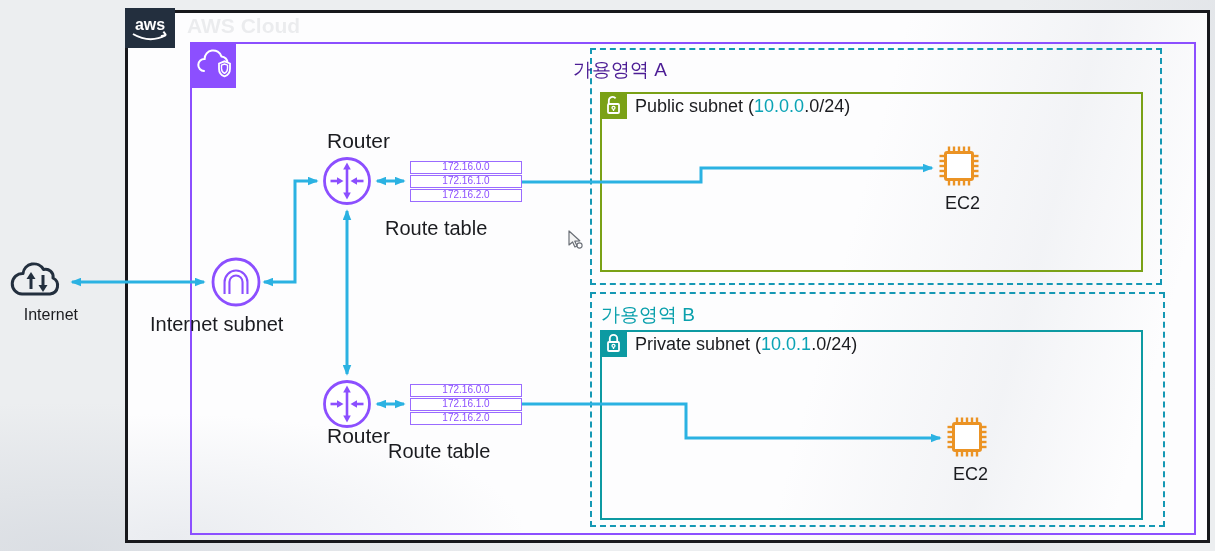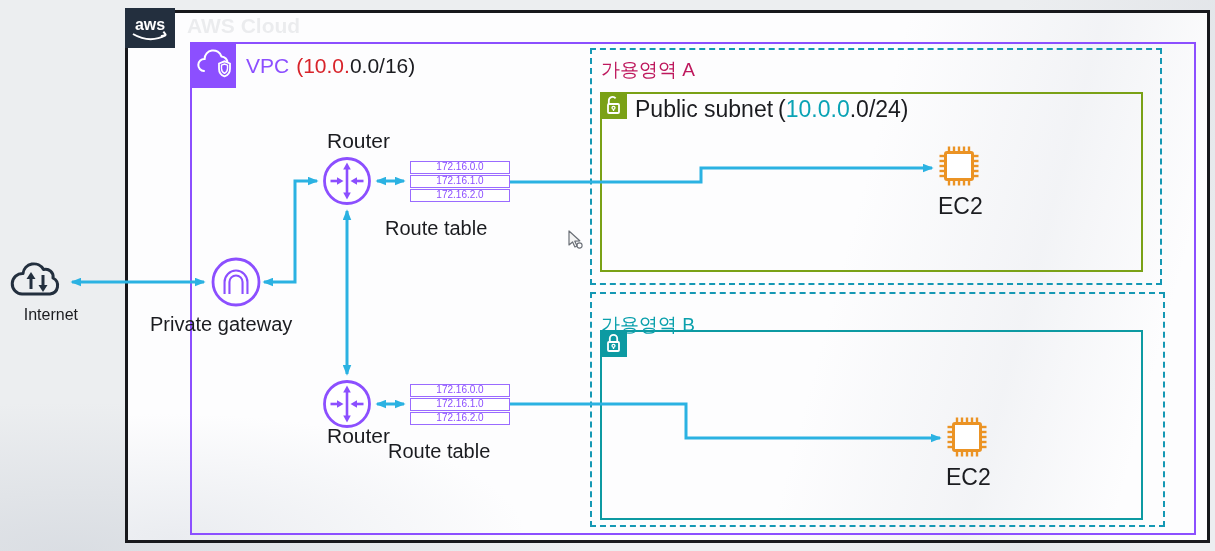--- a/index.html
+++ b/index.html
@@ -6,40 +6,40 @@
   .stage{position:relative;width:1215px;height:551px;background:#eceef0;overflow:hidden;}
   .stage::before{content:"";position:absolute;inset:0;
     background:radial-gradient(70% 45% at 6% 100%, rgba(203,208,216,.55), transparent 60%),
                linear-gradient(110deg, transparent 72%, rgba(208,212,219,.30) 86%, transparent 96%);}
   .frame{position:absolute;left:125px;top:10px;width:1085px;height:533px;background:#fdfdfe;
     border:3px solid #17181c;box-sizing:border-box;}
   .frame::before{content:"";position:absolute;inset:0;
     background:radial-gradient(55% 40% at 4% 100%, rgba(210,215,223,.45), transparent 60%),
                linear-gradient(105deg, transparent 64%, rgba(214,218,225,.28) 80%, transparent 92%);}
   .abs{position:absolute;box-sizing:border-box;}
-  .label{position:absolute;color:#1b1c20;font-size:23px;white-space:nowrap;z-index:6;}
+  .label{position:absolute;color:#1b1c20;font-size:18px;white-space:nowrap;z-index:6;}
   .center{text-align:right;}
   
   .aws-logo{left:125px;top:8px;width:50px;height:40px;background:#232f3e;z-index:8;}
   .ghost-title{left:187px;top:14px;font-size:21px;color:#232f3e;opacity:.08;font-weight:bold;z-index:2;}
   
   .vpc-box{left:190px;top:42px;width:1006px;height:493px;border:2px solid #8C4FFF;z-index:3;}
   .vpc-icon{left:190px;top:42px;width:46px;height:46px;background:#8C4FFF;z-index:6;}
   .vpc-label{left:246px;top:54px;font-size:21px;}
   .c-purple{color:#8C4FFF;margin-right:7px;}
   .c-red{color:#d8232a;}
   .c-teal{color:#0aa3b5;}
   .c-ink{color:#1b1c20;}
   
   .zone{border:2px dashed #1598b4;z-index:3;}
   .zone-a{left:590px;top:48px;width:572px;height:237px;}
   .zone-b{left:590px;top:292px;width:575px;height:235px;}
   .zone-title{font-size:19px;z-index:6;}
-  .zone-a-title{left:601px;top:57px;color:#be185d;}
-  .zone-b-title{left:601px;top:312px;color:#0aa0ac;}
+  .zone-a-title{left:573px;top:57px;color:#4c1d95;}
+  .zone-b-title{left:601px;top:302px;color:#0aa0ac;}
   .subnet{background:transparent;z-index:3;}
   .subnet-a{left:600px;top:92px;width:543px;height:180px;border:2px solid #7aa116;}
   .subnet-b{left:600px;top:330px;width:543px;height:190px;border:2px solid #0d9aa2;}
   .lock{width:27px;height:27px;z-index:6;}
   .lock-a{left:600px;top:92px;background:#7aa116;}
   .lock-b{left:600px;top:330px;background:#0d9aa2;}
   .subnet-label-a{left:635px;top:96px;}
   .subnet-label-b{left:635px;top:334px;}
   
   .node{z-index:6;}
@@ -47,21 +47,21 @@
   .internet-label{left:0px;top:306px;width:78px;font-size:16px;}
   .igw{left:210px;top:256px;width:52px;height:52px;}
   .igw-label{left:150px;top:313px;font-size:20px;}
   .router-a{left:322px;top:156px;width:50px;height:50px;}
   .router-a-label{left:305px;top:129px;width:85px;font-size:21px;}
   .router-b{left:322px;top:379px;width:50px;height:50px;}
   .router-b-label{left:305px;top:424px;width:85px;font-size:21px;}
   .rtable{left:410px;width:100px;z-index:6;}
   .rtable-a{top:161px;}
   .rtable-b{top:384px;}
-  .rt-row{box-sizing:border-box;width:100px;height:13px;border:1.5px solid #9a6bff;background:#fff;
+  .rt-row{box-sizing:border-box;width:112px;height:13px;border:1.5px solid #9a6bff;background:#fff;
     color:#8C4FFF;font-size:10px;line-height:10px;text-align:center;margin-bottom:1px;}
   .rtable-a-label{left:385px;top:217px;font-size:20px;}
   .rtable-b-label{left:388px;top:440px;font-size:20px;}
   .ec2{width:44px;height:44px;}
   .ec2-a{left:937px;top:144px;}
   .ec2-a-label{left:938px;top:193px;width:42px;}
   .ec2-b{left:945px;top:415px;}
   .ec2-b-label{left:946px;top:464px;width:42px;}
   .connectors{position:absolute;inset:0;z-index:5;pointer-events:none;}
   .cursor{left:566px;top:229px;width:20px;height:24px;z-index:9;}
@@ -84,23 +84,20 @@
   </div>
 
   <div class="vpc-box abs"></div>
   <div class="vpc-icon abs">
     <svg width="46" height="46" viewBox="0 0 46 46">
       <path d="M14,29 a6,6 0 0 1 0.6,-12 a8.6,8.6 0 0 1 16.8,-2.6 a6.6,6.6 0 0 1 6.2,6.6" stroke="#fff" stroke-width="2" fill="none" stroke-linecap="round"></path>
       <path d="M29,21.5 l5.5,-2.2 5.5,2.2 v5.3 c0,4 -2.6,6.6 -5.5,7.6 c-2.9,-1 -5.5,-3.6 -5.5,-7.6 z" stroke="#fff" stroke-width="1.8" fill="#8C4FFF"></path>
       <path d="M31.5,23.2 l3,-1.2 3,1.2 v3.4 c0,2.4 -1.5,4 -3,4.7 c-1.5,-0.7 -3,-2.3 -3,-4.7 z" stroke="#fff" stroke-width="1.4" fill="none"></path>
     </svg>
   </div>
-  <div class="label vpc-label">
-    <span class="c-purple">VPC</span><span class="c-red">(10.0.</span><span class="c-ink">0.0/16)</span>
-  </div>
 
   <div class="zone zone-a abs"></div>
   <div class="label zone-title zone-a-title">가용영역 A</div>
   <div class="subnet subnet-a abs"></div>
   <div class="lock lock-a abs">
     <svg width="27" height="27" viewBox="0 0 27 27">
       <rect x="8" y="12" width="11" height="9" rx="1" stroke="#fff" stroke-width="1.8" fill="none"></rect>
       <circle cx="13.5" cy="15.8" r="1.5" stroke="#fff" stroke-width="1.3" fill="none"></circle>
       <line x1="13.5" y1="17.2" x2="13.5" y2="19" stroke="#fff" stroke-width="1.3"></line>
       <path d="M8.8,12 v-3.2 a3.8,3.8 0 0 1 6.8,-2.4" stroke="#fff" stroke-width="1.8" fill="none"></path>
@@ -113,20 +110,23 @@
   <div class="zone zone-b abs"></div>
   <div class="label zone-title zone-b-title">가용영역 B</div>
   <div class="subnet subnet-b abs"></div>
   <div class="lock lock-b abs">
     <svg width="27" height="27" viewBox="0 0 27 27">
       <rect x="8" y="12" width="11" height="9" rx="1" stroke="#fff" stroke-width="1.8" fill="none"></rect>
       <circle cx="13.5" cy="15.8" r="1.5" stroke="#fff" stroke-width="1.3" fill="none"></circle>
       <line x1="13.5" y1="17.2" x2="13.5" y2="19" stroke="#fff" stroke-width="1.3"></line>
       <path d="M9.8,12 v-3.4 a3.7,3.7 0 0 1 7.4,0 v3.4" stroke="#fff" stroke-width="1.8" fill="none"></path>
     </svg>
+  </div>
+  <div class="label subnet-label-b">
+    <span class="c-ink" style="margin-right:5px">Private subnet</span><span class="c-ink">(</span><span class="c-teal">10.0.1</span><span class="c-ink">.0/24)</span>
   </div>
 
   <svg class="connectors" width="1215" height="551" viewBox="0 0 1215 551">
     <defs>
       <marker id="arw" viewBox="0 0 10 8" refX="8.5" refY="4" markerWidth="11" markerHeight="9" orient="auto-start-reverse" markerUnits="userSpaceOnUse">
         <path d="M0,0 L10,4 L0,8 z" fill="#2bb2e2"></path>
       </marker>
     </defs>
     <g stroke="#2bb2e2" stroke-width="3" fill="none" marker-start="url(#arw)" marker-end="url(#arw)">
       <path d="M72,282 H204"></path>
@@ -150,21 +150,21 @@
   </div>
   <div class="label internet-label center">Internet</div>
 
   <div class="igw abs node">
     <svg width="52" height="52" viewBox="0 0 52 52">
       <circle cx="26" cy="26" r="23" stroke="#8C4FFF" stroke-width="2.8" fill="#ffffff"></circle>
       <path d="M17,38 V26 a9,9 0 0 1 18,0 V38" stroke="#8C4FFF" stroke-width="7" fill="none"></path>
       <path d="M17,38 V26 a9,9 0 0 1 18,0 V38" stroke="#ffffff" stroke-width="2.8" fill="none"></path>
     </svg>
   </div>
-  <div class="label igw-label">Private gateway</div>
+  <div class="label igw-label">Internet subnet</div>
 
   <div class="router-a abs node">
     <svg width="50" height="50" viewBox="0 0 50 50">
       <circle cx="25" cy="25" r="22.5" stroke="#8C4FFF" stroke-width="2.8" fill="#ffffff"></circle>
       <line x1="25" y1="12.5" x2="25" y2="37.5" stroke="#8C4FFF" stroke-width="2.6"></line>
       <path d="M25,6.5 l-3.8,7 h7.6 z" fill="#8C4FFF"></path>
       <path d="M25,43.5 l-3.8,-7 h7.6 z" fill="#8C4FFF"></path>
       <line x1="8.5" y1="25" x2="16" y2="25" stroke="#8C4FFF" stroke-width="2.6"></line>
       <path d="M21.5,25 l-6.5,-3.7 v7.4 z" fill="#8C4FFF"></path>
       <line x1="41.5" y1="25" x2="34" y2="25" stroke="#8C4FFF" stroke-width="2.6"></line>

